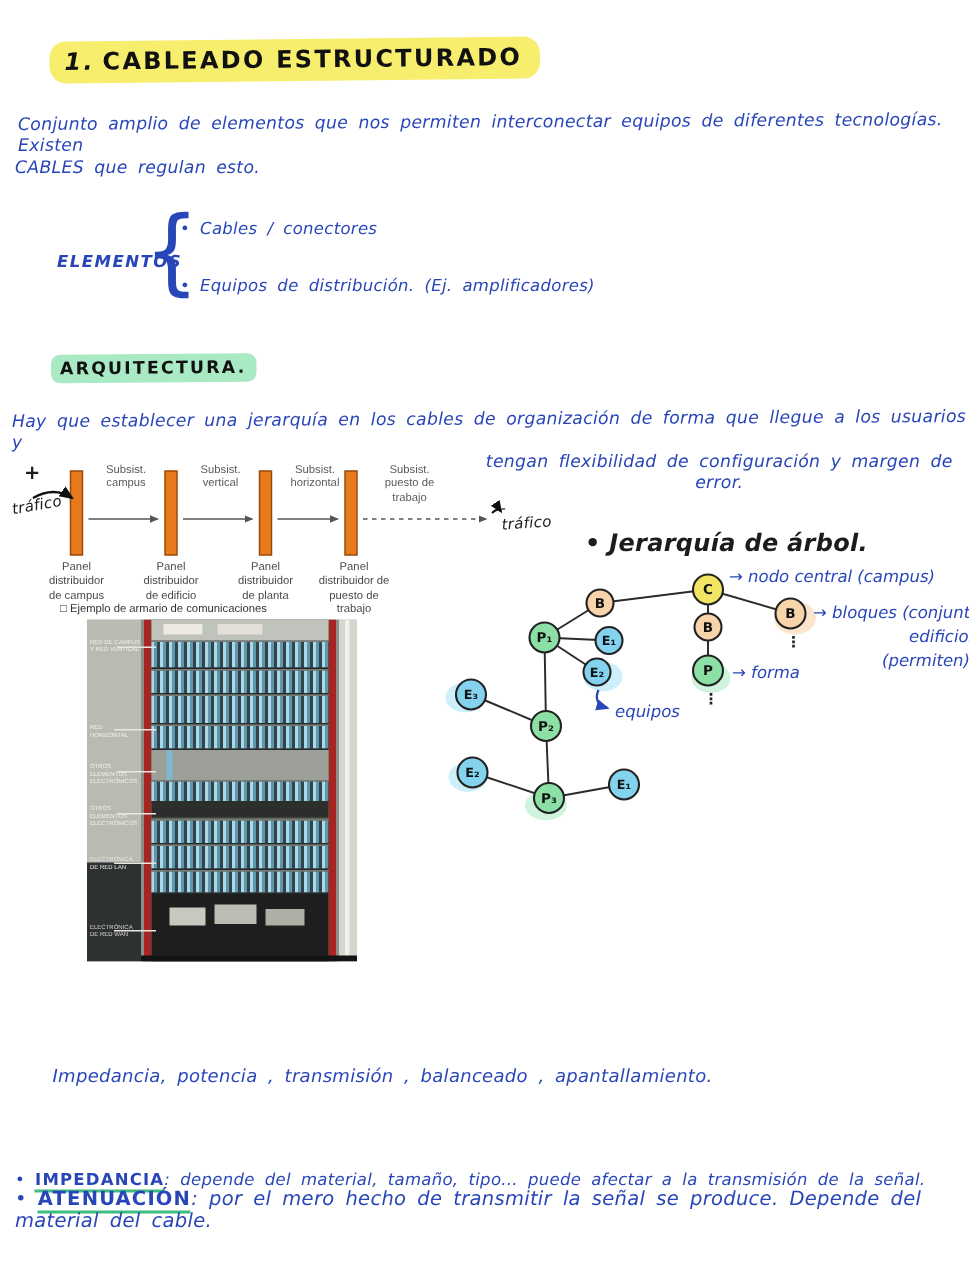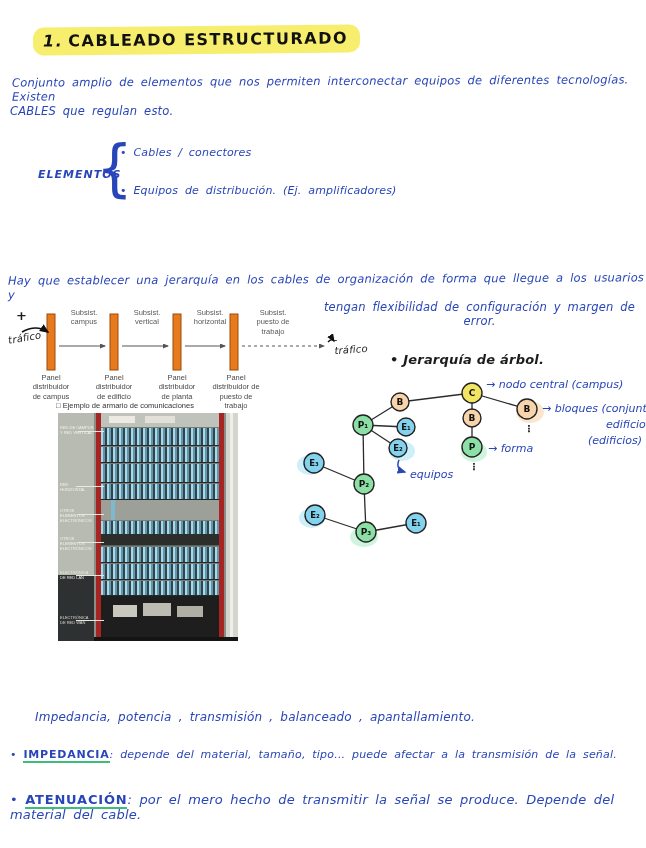--- a/index.html
+++ b/index.html
@@ -62,20 +62,23 @@
     <div class="hand-blue" style="margin-bottom:25px;">
       <span>•</span>
       <span>Cables / conectores</span>
     </div>
     <div class="hand-blue" style="margin-bottom:9px;">
       <span>•</span>
       <span>Equipos de distribución. (Ej. amplificadores)</span>
     </div>
   </div>
 
+  <div class="abs" style="left:34px;top:234px;">
+    <span class="hl-green caps-black" style="font-size:11.5px;">ARQUITECTURA.</span>
+  </div>
   <div class="abs hand-blue" style="left:8px;top:272px;font-size:11.5px;transform:rotate(-.3deg);">Hay que establecer una jerarquía en los cables de organización de forma que llegue a los usuarios y</div>
   <div class="abs hand-blue" style="left:313px;top:300px;font-size:11.5px;text-align:center;">tengan flexibilidad de configuración y margen de error.</div>
 
   <div class="abs" style="left:8px;top:306px;width:360px;height:100px;">
     <svg width="360" height="100" style="position:absolute;left:0;top:0;">
       <defs>
         <marker id="arrB" markerWidth="7" markerHeight="7" refX="5" refY="2.5" orient="auto">
           <path d="M0,0 L6,2.5 L0,5 z" fill="#555"></path>
         </marker>
         <marker id="arrK" markerWidth="7" markerHeight="7" refX="5" refY="2.5" orient="auto">
@@ -118,21 +121,21 @@
 de edificio</div>
     <div class="diag-label panel-label" style="left:141px;top:67px;width:56px;">Panel
 distribuidor
 de planta</div>
     <div class="diag-label panel-label" style="left:195px;top:67px;width:66px;">Panel
 distribuidor de
 puesto de
 trabajo</div>
   </div>
 
-  <div class="abs" style="left:40px;top:401px;font-family:'Liberation Sans',sans-serif;font-size:7.5px;color:#333;margin-left:16px;">
+  <div class="abs" style="left:40px;top:401px;font-family:'Liberation Sans',sans-serif;font-size:7.5px;color:#333;">
     <span>□</span>
     <span>Ejemplo de armario de comunicaciones</span>
   </div>
 
   <div class="abs photo" style="left:58px;top:413px;width:180px;height:228px;">
 
     <div class="abs" style="left:0;top:0;width:36px;height:228px;background:#b7bbb1;border-right:1px solid #9da196;"></div>
 
     <div class="abs" style="left:0;top:162px;width:36px;height:66px;background:#2e3132;"></div>
 
@@ -175,21 +178,21 @@
     <div class="tag-line" style="left:20px;top:129px;width:26px;"></div>
     <div class="photo-tag" style="left:2px;top:158px;color:#e8e8e2;">Electrónica de red LAN</div>
     <div class="tag-line" style="left:18px;top:162px;width:28px;"></div>
     <div class="photo-tag" style="left:2px;top:203px;color:#d8d8d2;">Electrónica de red WAN</div>
     <div class="tag-line" style="left:18px;top:207px;width:28px;"></div>
 
     <div class="abs" style="left:36px;top:224px;width:144px;height:4px;background:#141414;"></div>
   </div>
 
   <div class="abs" style="left:292px;top:352px;width:354px;height:218px;">
-    <div class="abs hand-black" style="left:98px;top:0px;font-size:13px;font-weight:bold;">• Jerarquía de árbol.</div>
+    <div class="abs hand-black" style="left:98px;top:0px;font-size:16px;font-weight:bold;">• Jerarquía de árbol.</div>
 
     <svg width="354" height="218" style="position:absolute;left:0;top:0;">
       <defs>
         <marker id="arrBlue" markerWidth="7" markerHeight="7" refX="5" refY="2.5" orient="auto">
           <path d="M0,0 L6,2.5 L0,5 z" fill="#2946b8"></path>
         </marker>
       </defs>
 
       <ellipse cx="110" cy="99" rx="13" ry="10" fill="#c4ecf9" opacity=".85"></ellipse>
       <ellipse cx="18" cy="113" rx="13" ry="10" fill="#c4ecf9" opacity=".85"></ellipse>
@@ -244,34 +247,34 @@
 
     <div class="anno" style="left:194px;top:26px;">
       <span class="arr">→</span>
       <span>nodo central (campus)</span>
     </div>
     <div class="anno" style="left:250px;top:50px;">
       <span class="arr">→</span>
       <span>bloques (conjunto</span>
     </div>
     <div class="anno" style="left:314px;top:66px;">edificios).</div>
-    <div class="anno" style="left:296px;top:82px;">(edificios)</div>
+    <div class="anno" style="left:296px;top:82px;">(permiten)</div>
     <div class="anno" style="left:196px;top:90px;">
       <span class="arr">→</span>
       <span>forma</span>
     </div>
     <div class="anno" style="left:118px;top:116px;">equipos</div>
 
     <div class="dots" style="left:232px;top:72px;">⋮</div>
     <div class="dots" style="left:177px;top:110px;">⋮</div>
   </div>
 
   <div class="abs hand-blue" style="left:35px;top:710px;font-size:12px;">Impedancia, potencia , transmisión , balanceado , apantallamiento.</div>
 
-  <div class="abs hand-blue" style="left:10px;top:748px;font-size:11px;">
+  <div class="abs hand-blue" style="left:10px;top:780px;font-size:11px;">
     <span>•</span>
     <span class="term">IMPEDANCIA</span><span>:</span>
     <span>depende del material, tamaño, tipo... puede afectar a la transmisión de la señal.</span>
   </div>
   <div class="abs hand-blue" style="left:10px;top:792px;font-size:13px;">
     <span>•</span>
     <span class="term">ATENUACIÓN</span><span>:</span>
     <span>por el mero hecho de transmitir la señal se produce. Depende del material del cable.</span>
   </div>
 

